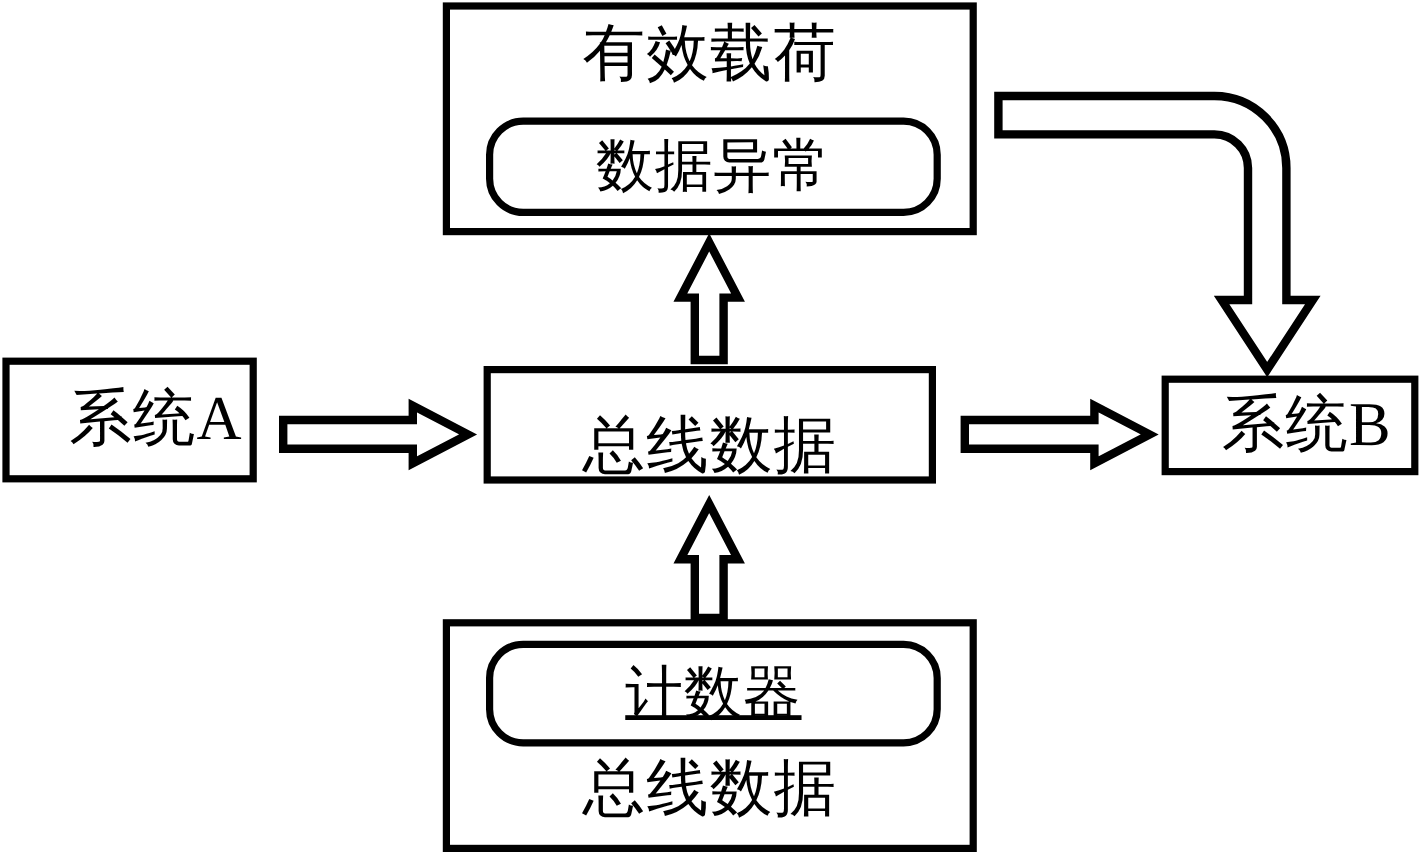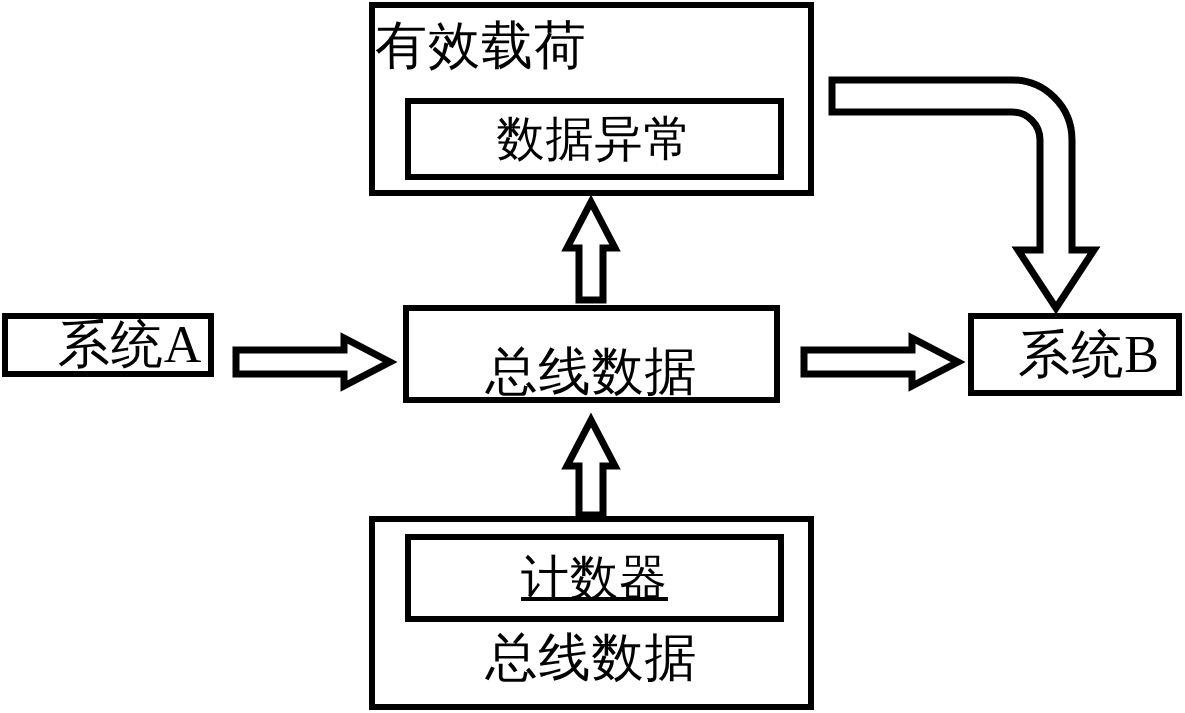--- a/index.html
+++ b/index.html
@@ -19,41 +19,42 @@
     position: absolute;
     box-sizing: border-box;
     border: 6px solid #000000;
     background: #ffffff;
     display: flex;
     align-items: center;
     justify-content: center;
   }
   .box.inner {
     border-width: 6px;
+    border-radius: 31px;
   }
   .box-label {
     color: #000000;
     font-family: "Liberation Serif", "DejaVu Serif", serif;
     font-weight: 400;
     letter-spacing: 0.02em;
     white-space: nowrap;
     line-height: 1;
   }
   
-  #box-system-a { left: 2px;  top: 313px; width: 212px; height: 64px; padding-left: 44px; }
+  #box-system-a { left: 2px;  top: 298px; width: 212px; height: 104px; padding-left: 44px; }
   #box-system-b { left: 968px; top: 313px; width: 214px; height: 83px; padding-left: 28px; }
   #box-system-a .box-label,
   #box-system-b .box-label { font-size: 52px; }
 
   
   #box-payload { left: 369px; top: 2px; width: 445px; height: 194px; display: block; }
   #payload-title {
     position: absolute;
     left: 0; right: 0; top: 12px;
-    text-align: left;
+    text-align: center;
     font-size: 52px;
   }
   #box-data-anomaly {
     left: 30px; top: 90px; width: 379px; height: 82px;
   }
   #box-data-anomaly .box-label { font-size: 48px; }
 
   
   #box-bus-data { left: 403px; top: 305px; width: 377px; height: 98px; }
   #box-bus-data .box-label { font-size: 52px; margin-top: 36px; }

